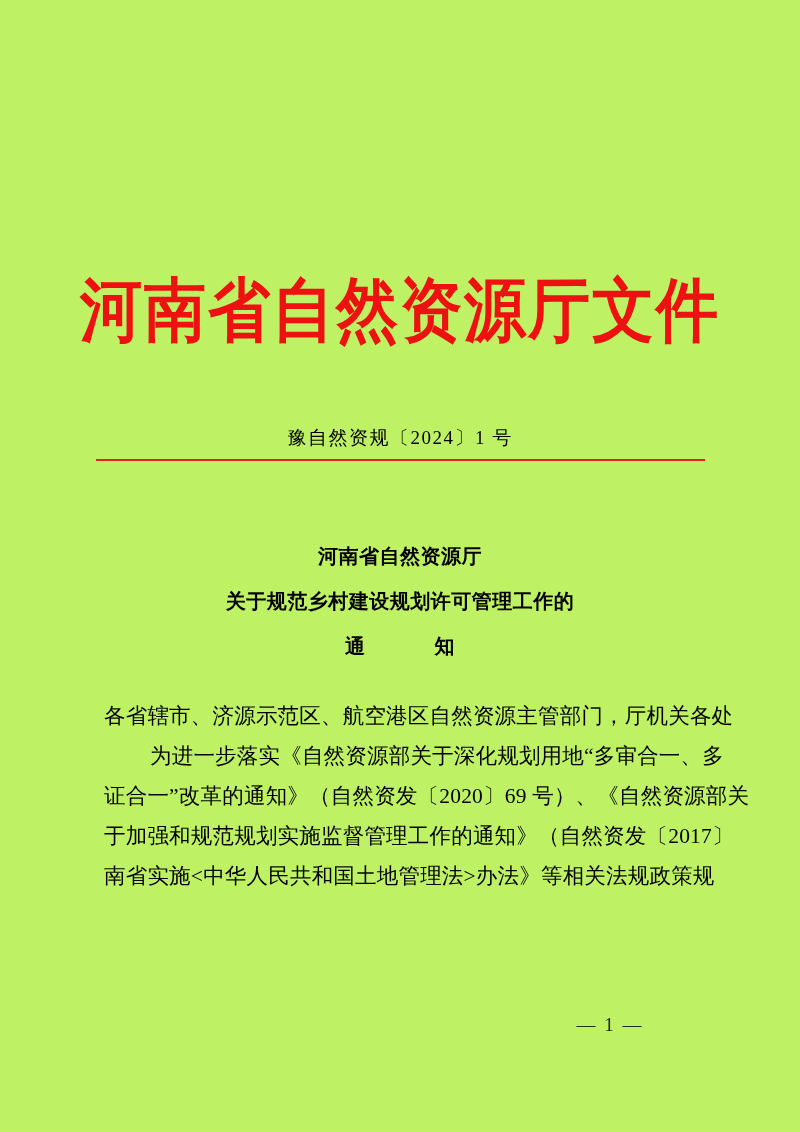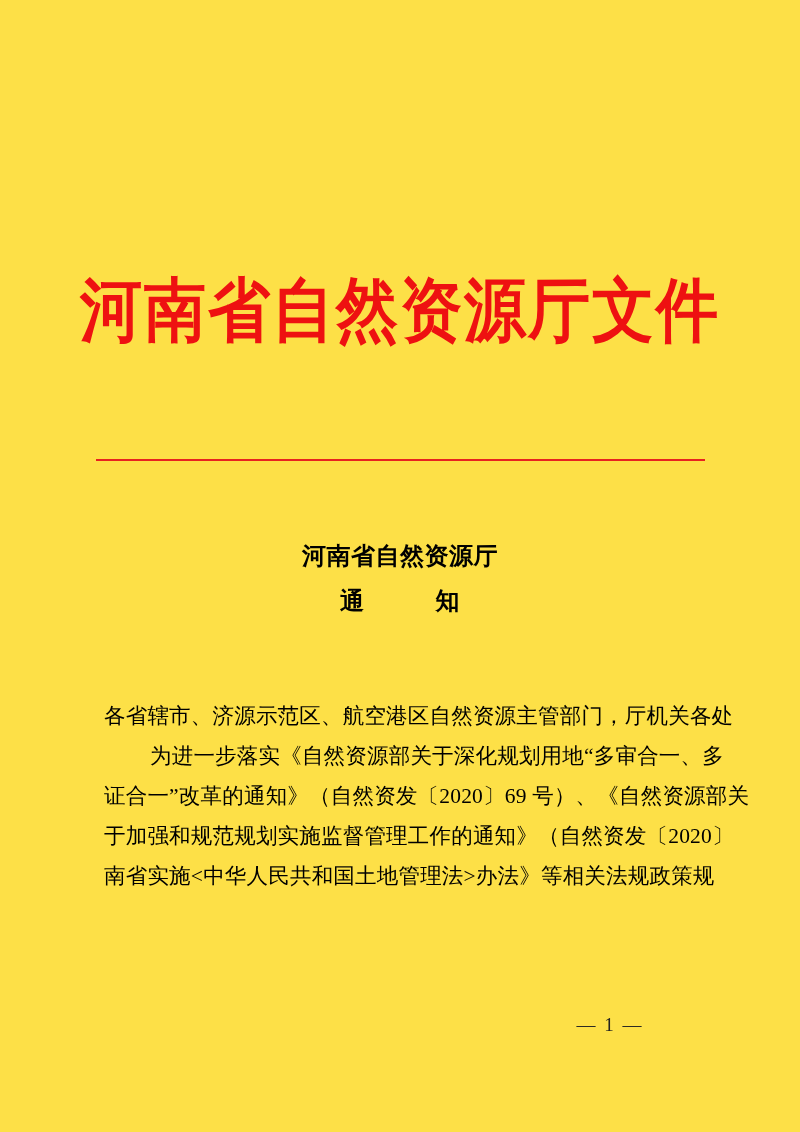--- a/index.html
+++ b/index.html
@@ -8,21 +8,21 @@
     background: #ffffff;
   }
   body {
     font-family: "Liberation Serif", "DejaVu Serif", serif;
     color: #000000;
   }
   .page {
     position: relative;
     width: 800px;
     height: 1132px;
-    background: #fde047;
+    background: #bef264;
     overflow: hidden;
     margin: 0 auto;
   }
 
   
   .masthead {
     position: absolute;
     top: 262px;
     left: 0;
     width: 800px;
@@ -68,21 +68,21 @@
   .title-block {
     position: absolute;
     top: 534px;
     left: 0;
     width: 800px;
     text-align: center;
   }
   .title-line {
     font-family: "Liberation Serif", "DejaVu Serif", serif;
     font-weight: 700;
-    font-size: 24px;
+    font-size: 20px;
     line-height: 45px;
     letter-spacing: 0.5px;
     white-space: nowrap;
   }
   .title-line.notice {
     letter-spacing: 0.5px;
   }
   .notice-gap {
     display: inline-block;
     width: 58px;
@@ -122,35 +122,37 @@
 </style>
 </head>
 <body>
 
 <div class="page">
 
   <div class="masthead">
     <div class="masthead-title">河南省自然资源厅文件</div>
   </div>
 
+  <div class="doc-number">豫自然资规〔2024〕1 号</div>
 
   <div class="red-rule"></div>
 
   <div class="title-block">
     <div class="title-line">河南省自然资源厅</div>
+    <div class="title-line">关于规范乡村建设规划许可管理工作的</div>
     <div class="title-line notice">
       <span>通</span>
       <span class="notice-gap"></span>
       <span>知</span>
     </div>
   </div>
 
   <div class="body-block">
     <div class="body-line">各省辖市、济源示范区、航空港区自然资源主管部门，厅机关各处</div>
     <div class="body-line indent">为进一步落实《自然资源部关于深化规划用地“多审合一、多</div>
     <div class="body-line">证合一”改革的通知》（自然资发〔2020〕69 号）、《自然资源部关</div>
-    <div class="body-line">于加强和规范规划实施监督管理工作的通知》（自然资发〔2020〕</div>
+    <div class="body-line">于加强和规范规划实施监督管理工作的通知》（自然资发〔2017〕</div>
     <div class="body-line">南省实施&lt;中华人民共和国土地管理法&gt;办法》等相关法规政策规</div>
   </div>
 
   <div class="page-number">— 1 —</div>
 
 </div>
 
 </body></html>

